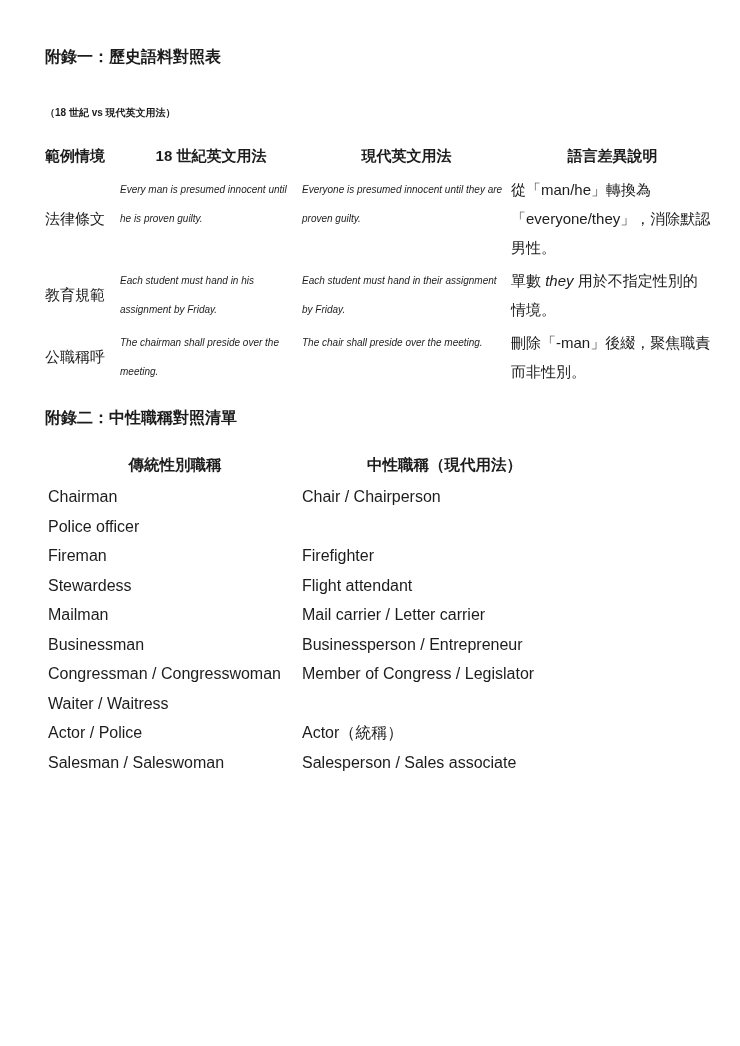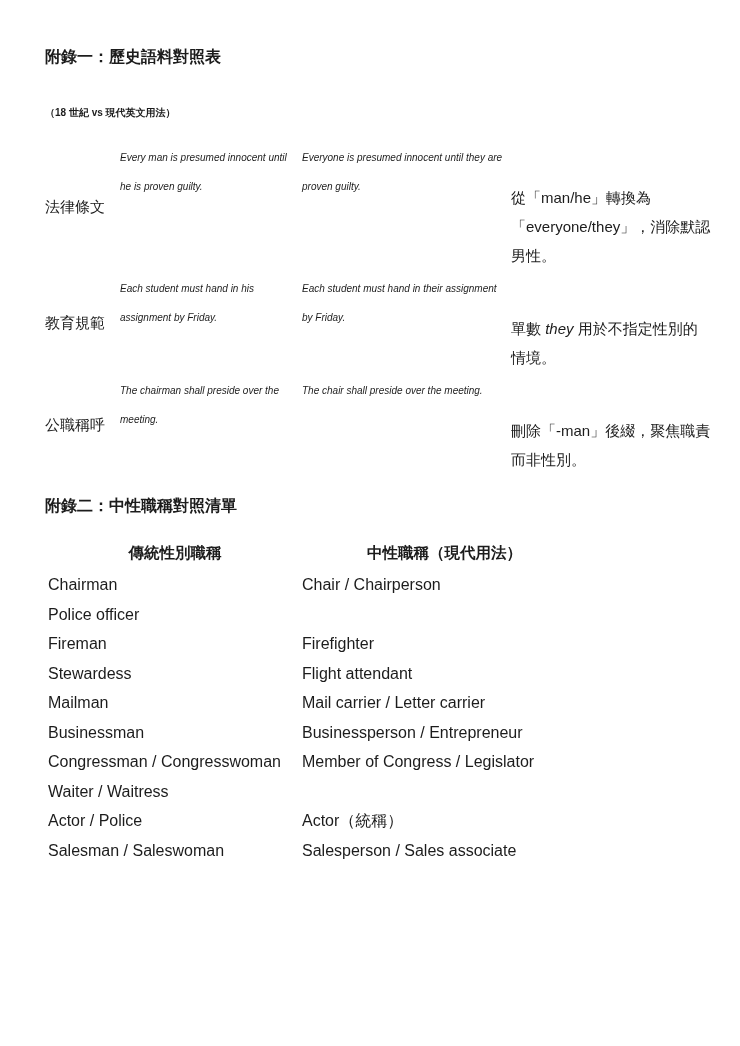--- a/index.html
+++ b/index.html
@@ -38,21 +38,21 @@
   .t1-head .hc.first { text-align: left; }
   .t1-row { margin-bottom: 4px; }
   .cell { line-height: 29px; }
   .ctx { align-self: center; line-height: 20px; }
   .en {
     font-style: italic;
     font-size: 10px;
     padding-right: 12px;
   }
   .en.modern { padding-right: 6px; }
-  .note { padding-right: 2px; margin-top: 40px; }
+  .note { padding-right: 2px; }
   .it { font-style: italic; }
   
   .a2-title {
     margin: 22px 0 0 0;
     font-size: 16px;
     font-weight: 700;
     line-height: 19px;
   }
   .t2 { margin-top: 24px; margin-left: 3px; font-size: 16px; }
   .t2-head {
@@ -73,20 +73,26 @@
 </head>
 <body>
 
 <div class="page">
 
   <section>
     <h2 class="doc-title">附錄一：歷史語料對照表</h2>
     <h3 class="doc-subtitle">（18 世紀 vs 現代英文用法）</h3>
 
     <div class="t1">
+      <div class="t1-head">
+        <div class="hc first">範例情境</div>
+        <div class="hc">18 世紀英文用法</div>
+        <div class="hc">現代英文用法</div>
+        <div class="hc">語言差異說明</div>
+      </div>
       <div id="t1-body">
           <div class="t1-row">
             <div class="cell ctx">法律條文</div>
             <div class="cell en">Every man is presumed innocent until he is proven guilty.</div>
             <div class="cell en modern">Everyone is presumed innocent until they are proven guilty.</div>
             <div class="cell note"><span>從「man/he」轉換為「everyone/they」，消除默認男性。</span></div>
           </div>
           <div class="t1-row">
             <div class="cell ctx">教育規範</div>
             <div class="cell en">Each student must hand in his assignment by Friday.</div>

